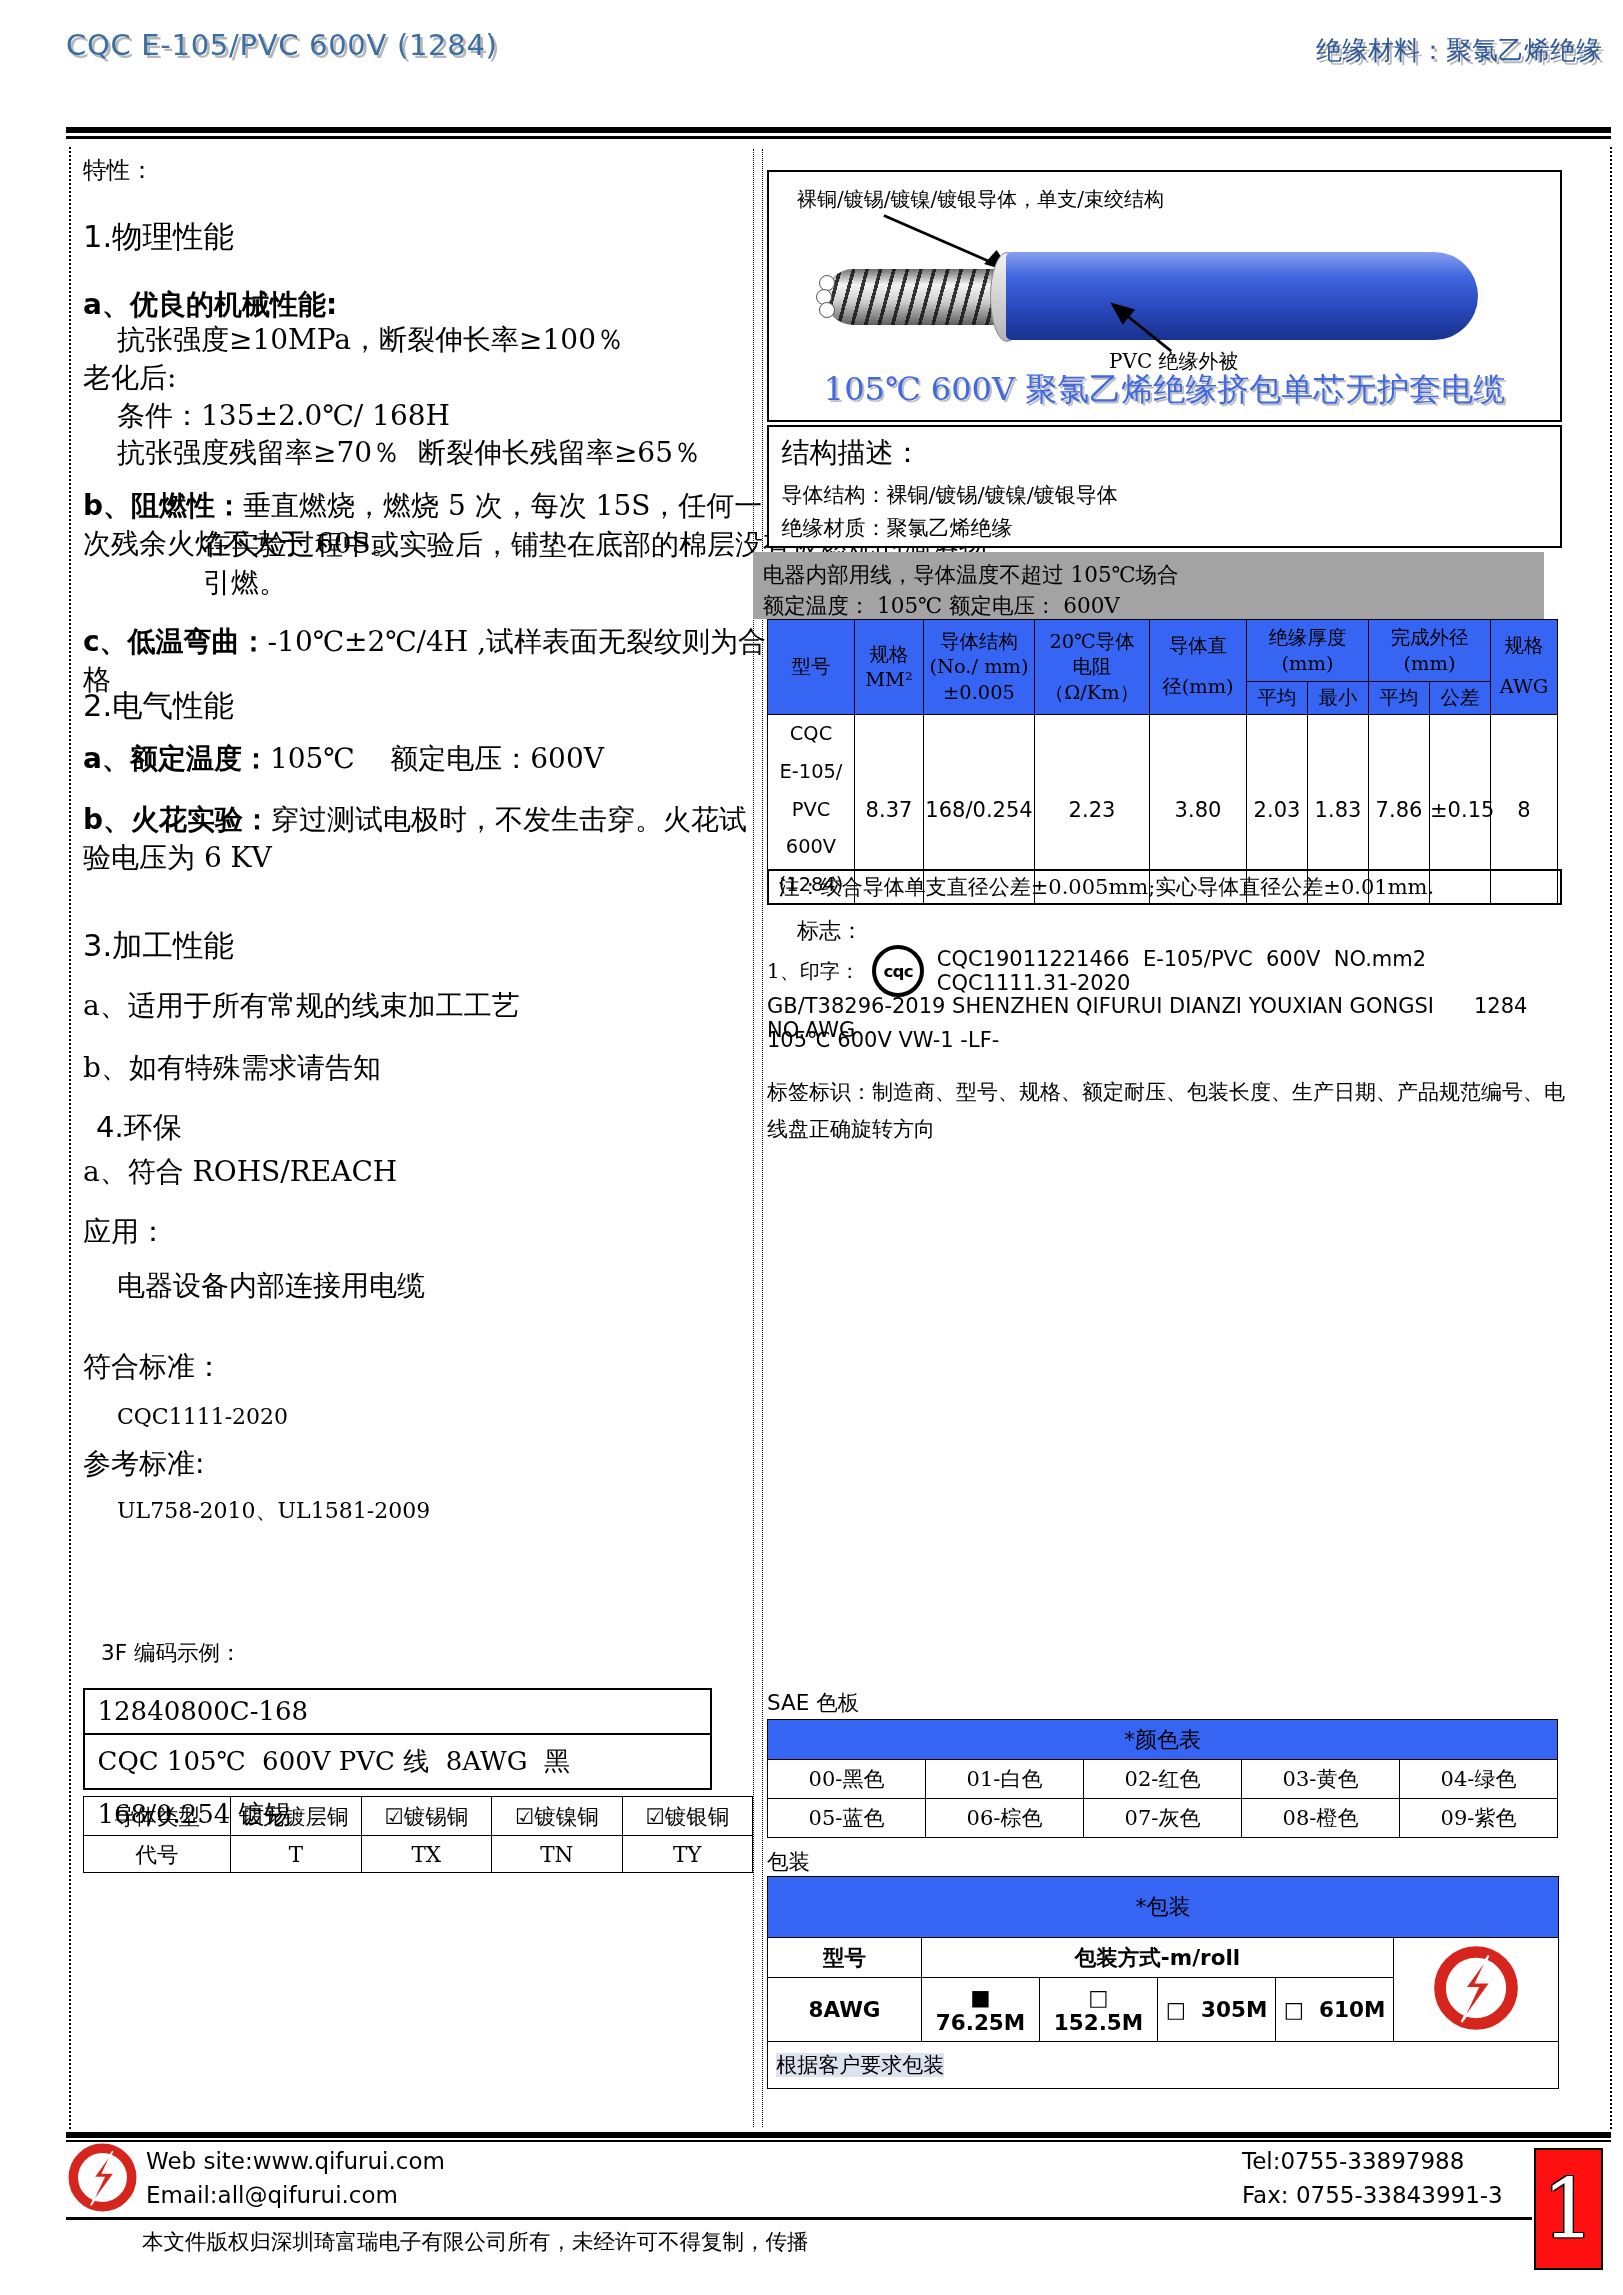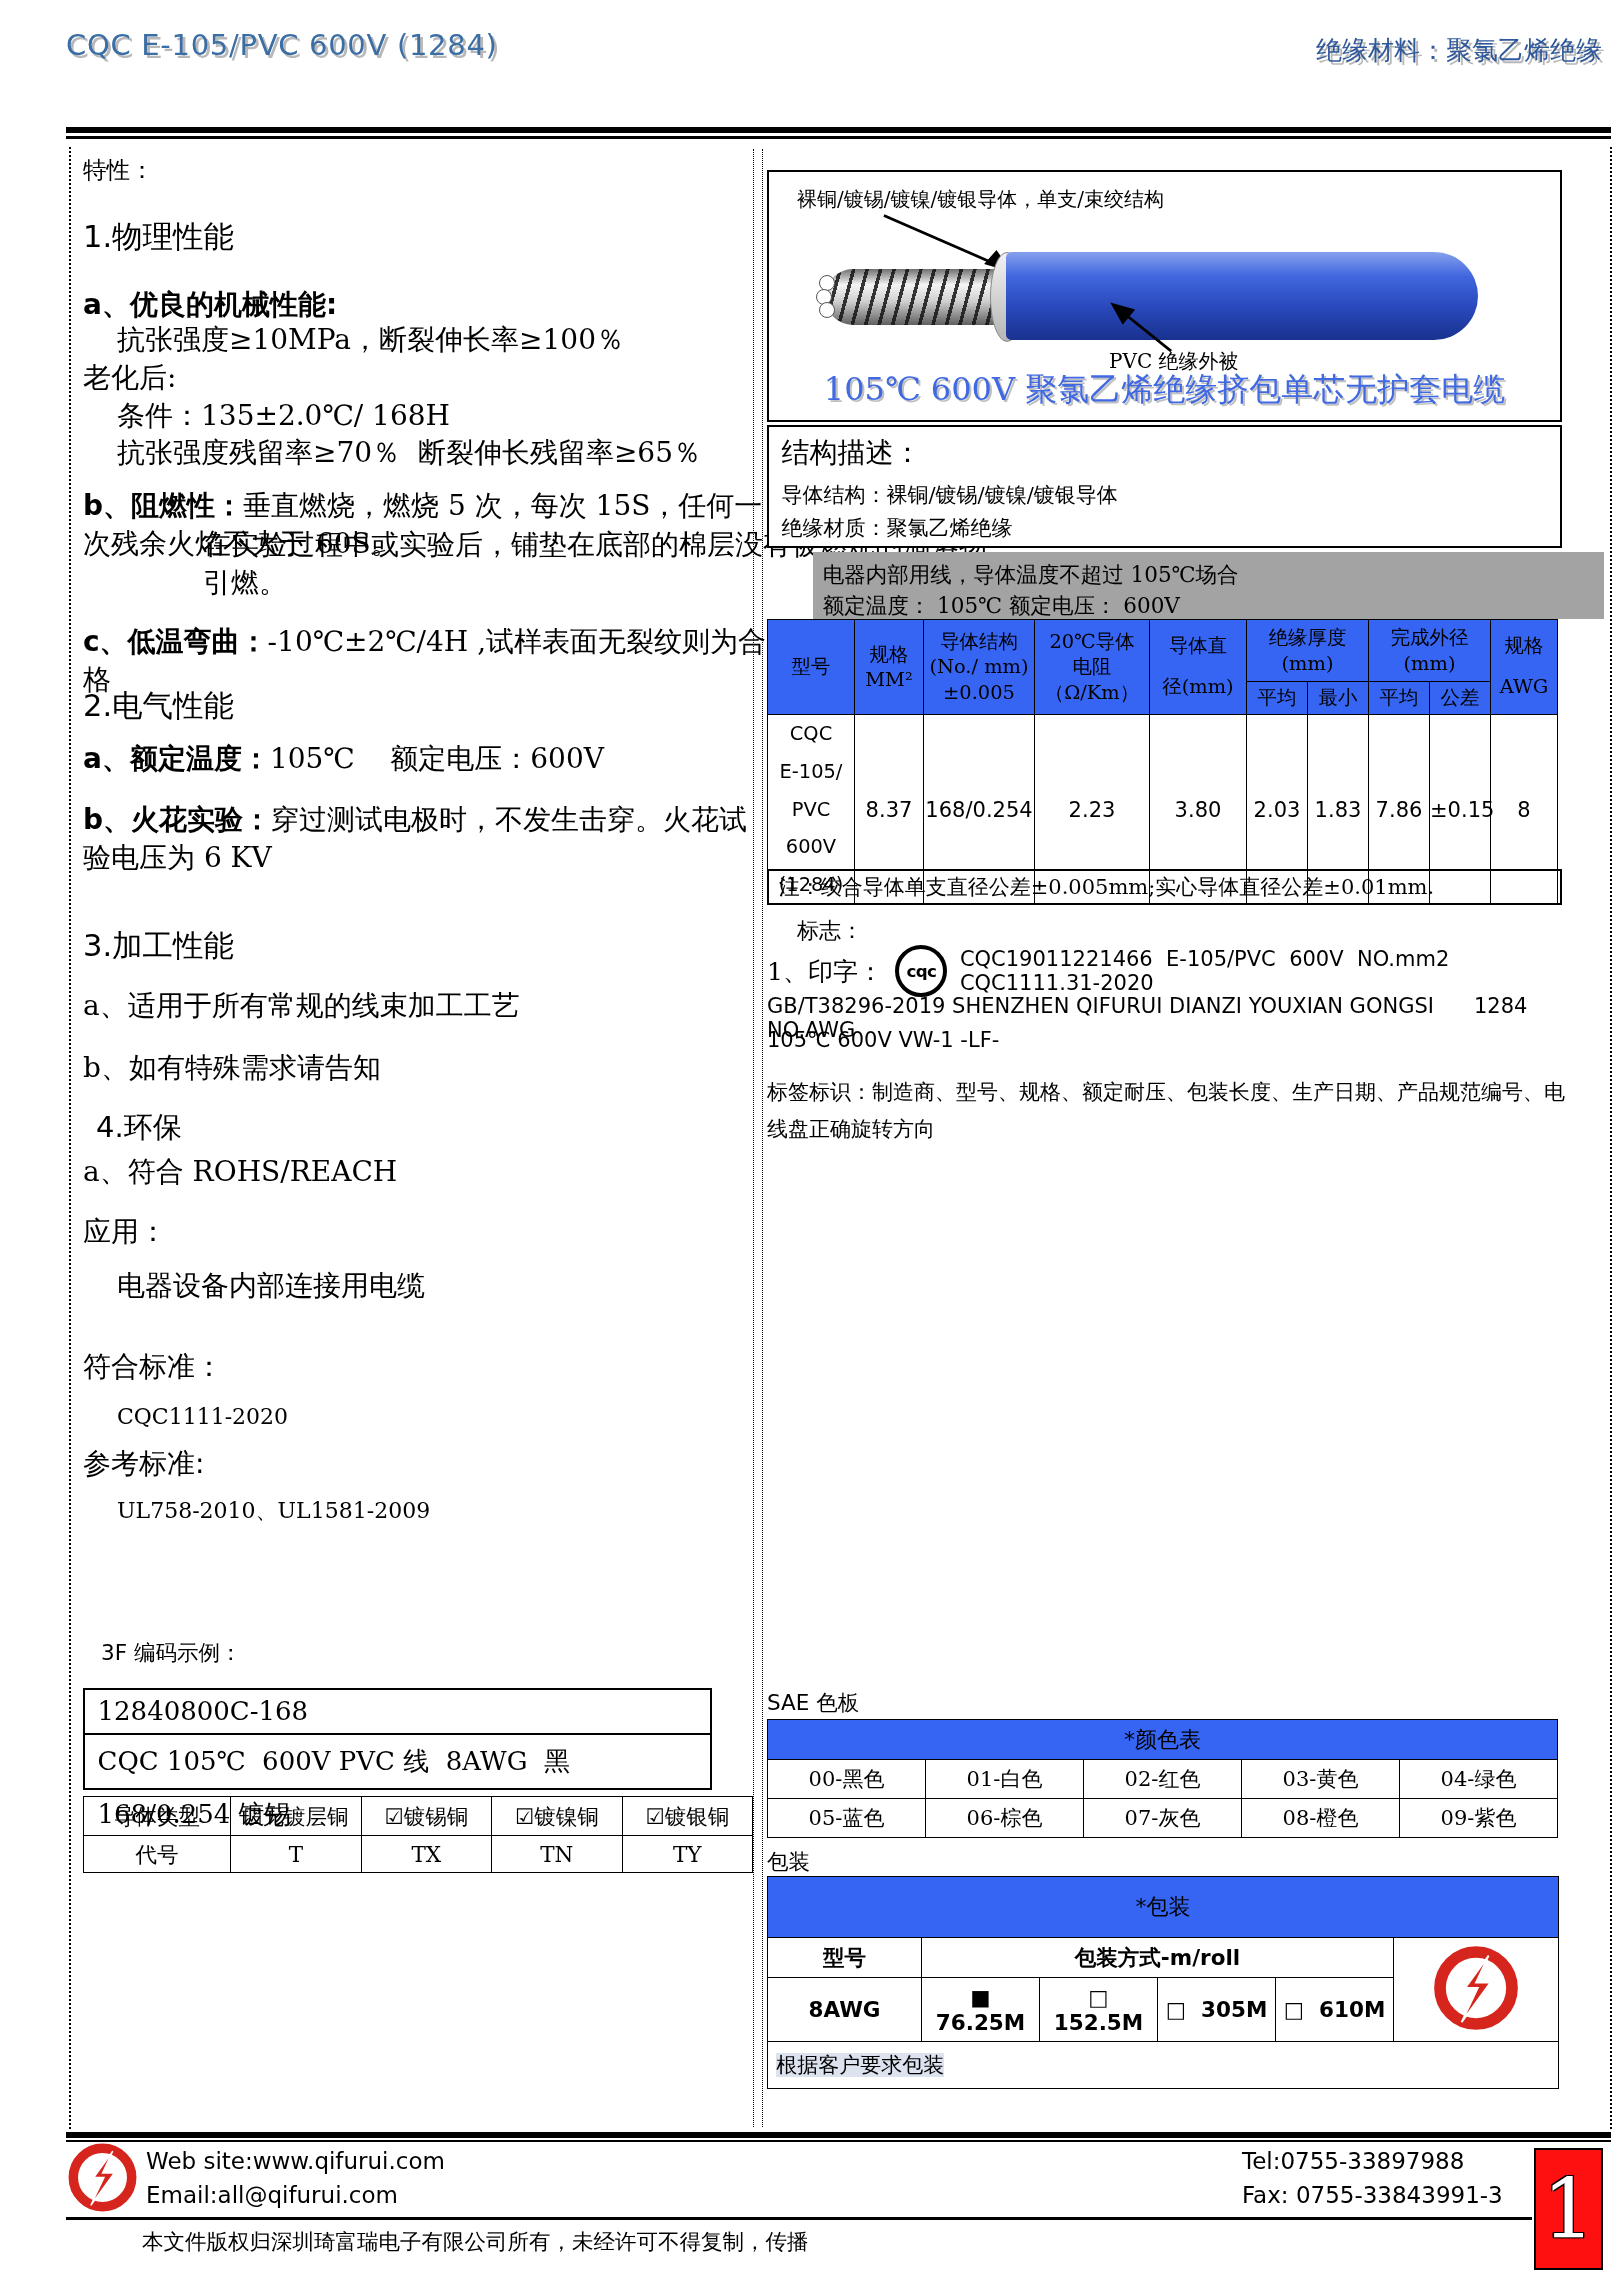--- a/index.html
+++ b/index.html
@@ -178,21 +178,21 @@
     <div class="pvc-label">PVC 绝缘外被</div>
     <div class="abs cable-title" style="left:0;top:196px;width:100%;text-align:center;">105℃  600V 聚氯乙烯绝缘挤包单芯无护套电缆</div>
   </div>
 
   <div class="abs box" style="left:767px;top:425px;width:791px;height:119px;">
     <div class="abs bsans" style="left:12.5px;top:7px;font-size:28px;">结构描述：</div>
     <div class="abs" style="left:12.5px;top:54px;font-size:21px;">导体结构：裸铜/镀锡/镀镍/镀银导体</div>
     <div class="abs" style="left:12.5px;top:87px;font-size:21px;">绝缘材质：聚氯乙烯绝缘</div>
   </div>
 
-  <div class="abs grey-box" style="left:813px;top:552px;width:781px;height:60px;">
+  <div class="abs grey-box" style="left:753px;top:552px;width:781px;height:60px;">
     <div>电器内部用线，导体温度不超过 105℃场合</div>
     <div>额定温度： 105℃  额定电压： 600V</div>
   </div>
 
   <table class="abs spec" style="left:767px;top:619px;width:791px;">
     <colgroup>
       <col style="width:87px">
         <col style="width:69px">
         <col style="width:111px">
         <col style="width:115px">
@@ -245,21 +245,21 @@
       <td>±0.15</td>
       <td>8</td>
     </tr>
   </tbody>
     </table>
 
   <div class="abs note-box" style="left:767px;top:869px;width:781px;height:32px;">注：绞合导体单支直径公差±0.005mm;实心导体直径公差±0.01mm.</div>
 
   <div class="abs bsans" style="left:797px;top:916px;font-size:22px;">标志：</div>
   <div class="abs" style="left:767px;top:945px;width:795px;display:flex;align-items:center;">
-    <span style="font-size:25px;flex:0 0 auto;">1、印字：</span>
+    <span style="font-size:20px;flex:0 0 auto;">1、印字：</span>
     <span class="cqc-logo">
         <span>cqc</span>
       </span>
     <span class="mark-line pre">CQC19011221466  E-105/PVC  600V  NO.mm2  CQC1111.31-2020</span>
   </div>
   <div class="abs mark-line pre" style="left:767px;top:994px;width:795px;">GB/T38296-2019 SHENZHEN QIFURUI DIANZI YOUXIAN GONGSI      1284 NO.AWG</div>
   <div class="abs mark-line pre" style="left:767px;top:1028px;width:795px;">105℃ 600V VW-1 -LF-</div>
 
   <div class="abs" style="left:767px;top:1074px;width:798px;font-size:21px;line-height:1.75;">标签标识：制造商、型号、规格、额定耐压、包装长度、生产日期、产品规范编号、电线盘正确旋转方向</div>
 

